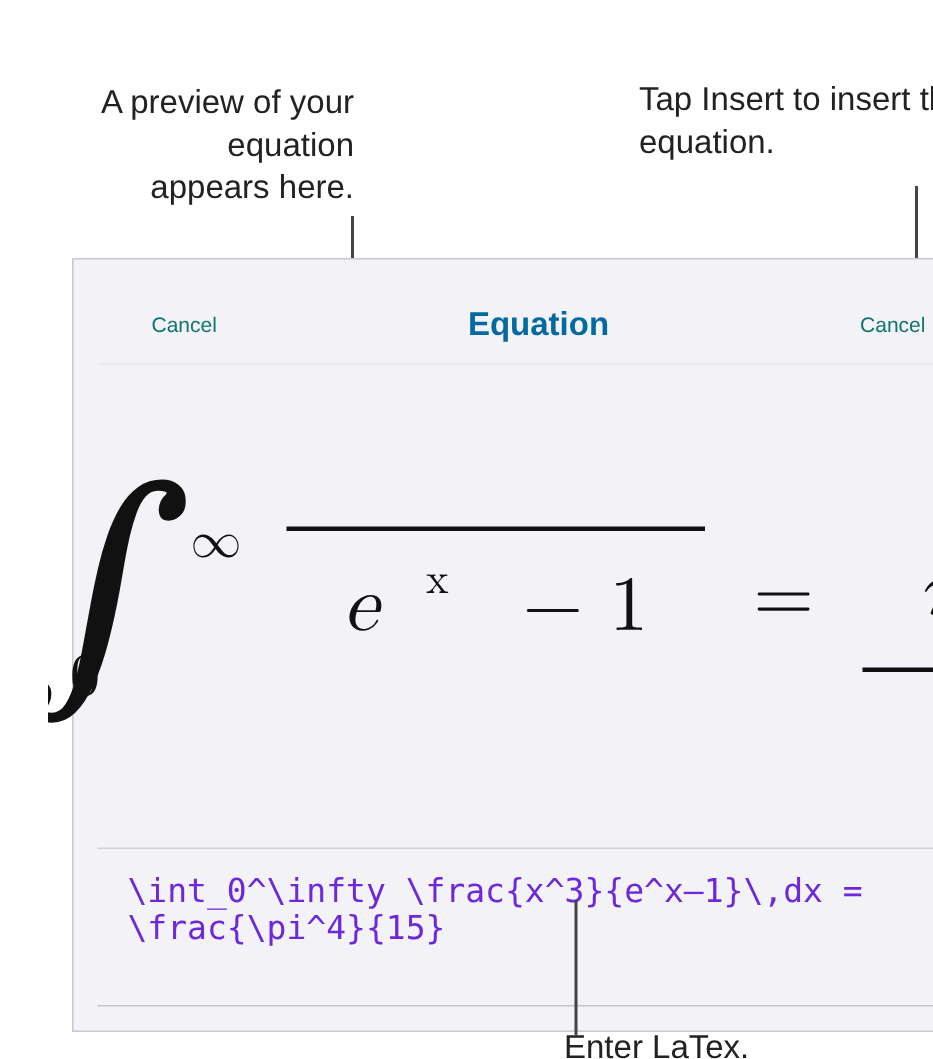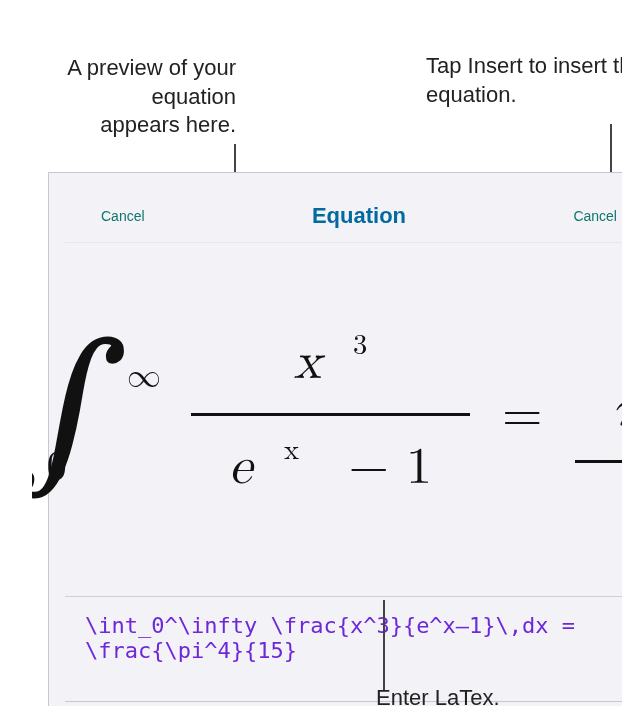--- a/index.html
+++ b/index.html
@@ -130,23 +130,20 @@
 
   <div class="preview">
     <div class="eq-row">
       <span class="int-wrap">
         <span class="int-sym up">∫</span>
         <span class="int-sup">∞</span>
         <span class="int-sub">0</span>
       </span>
 
       <span class="frac">
-        <span class="num">
-          <span>x</span><span class="sup">3</span>
-        </span>
         <span class="bar"></span>
         <span class="den">
           <span>e</span><span class="sup">x</span><span class="up"> − 1</span>
         </span>
       </span>
 
 
       <span class="equals">=</span>
 
       <span class="frac">

